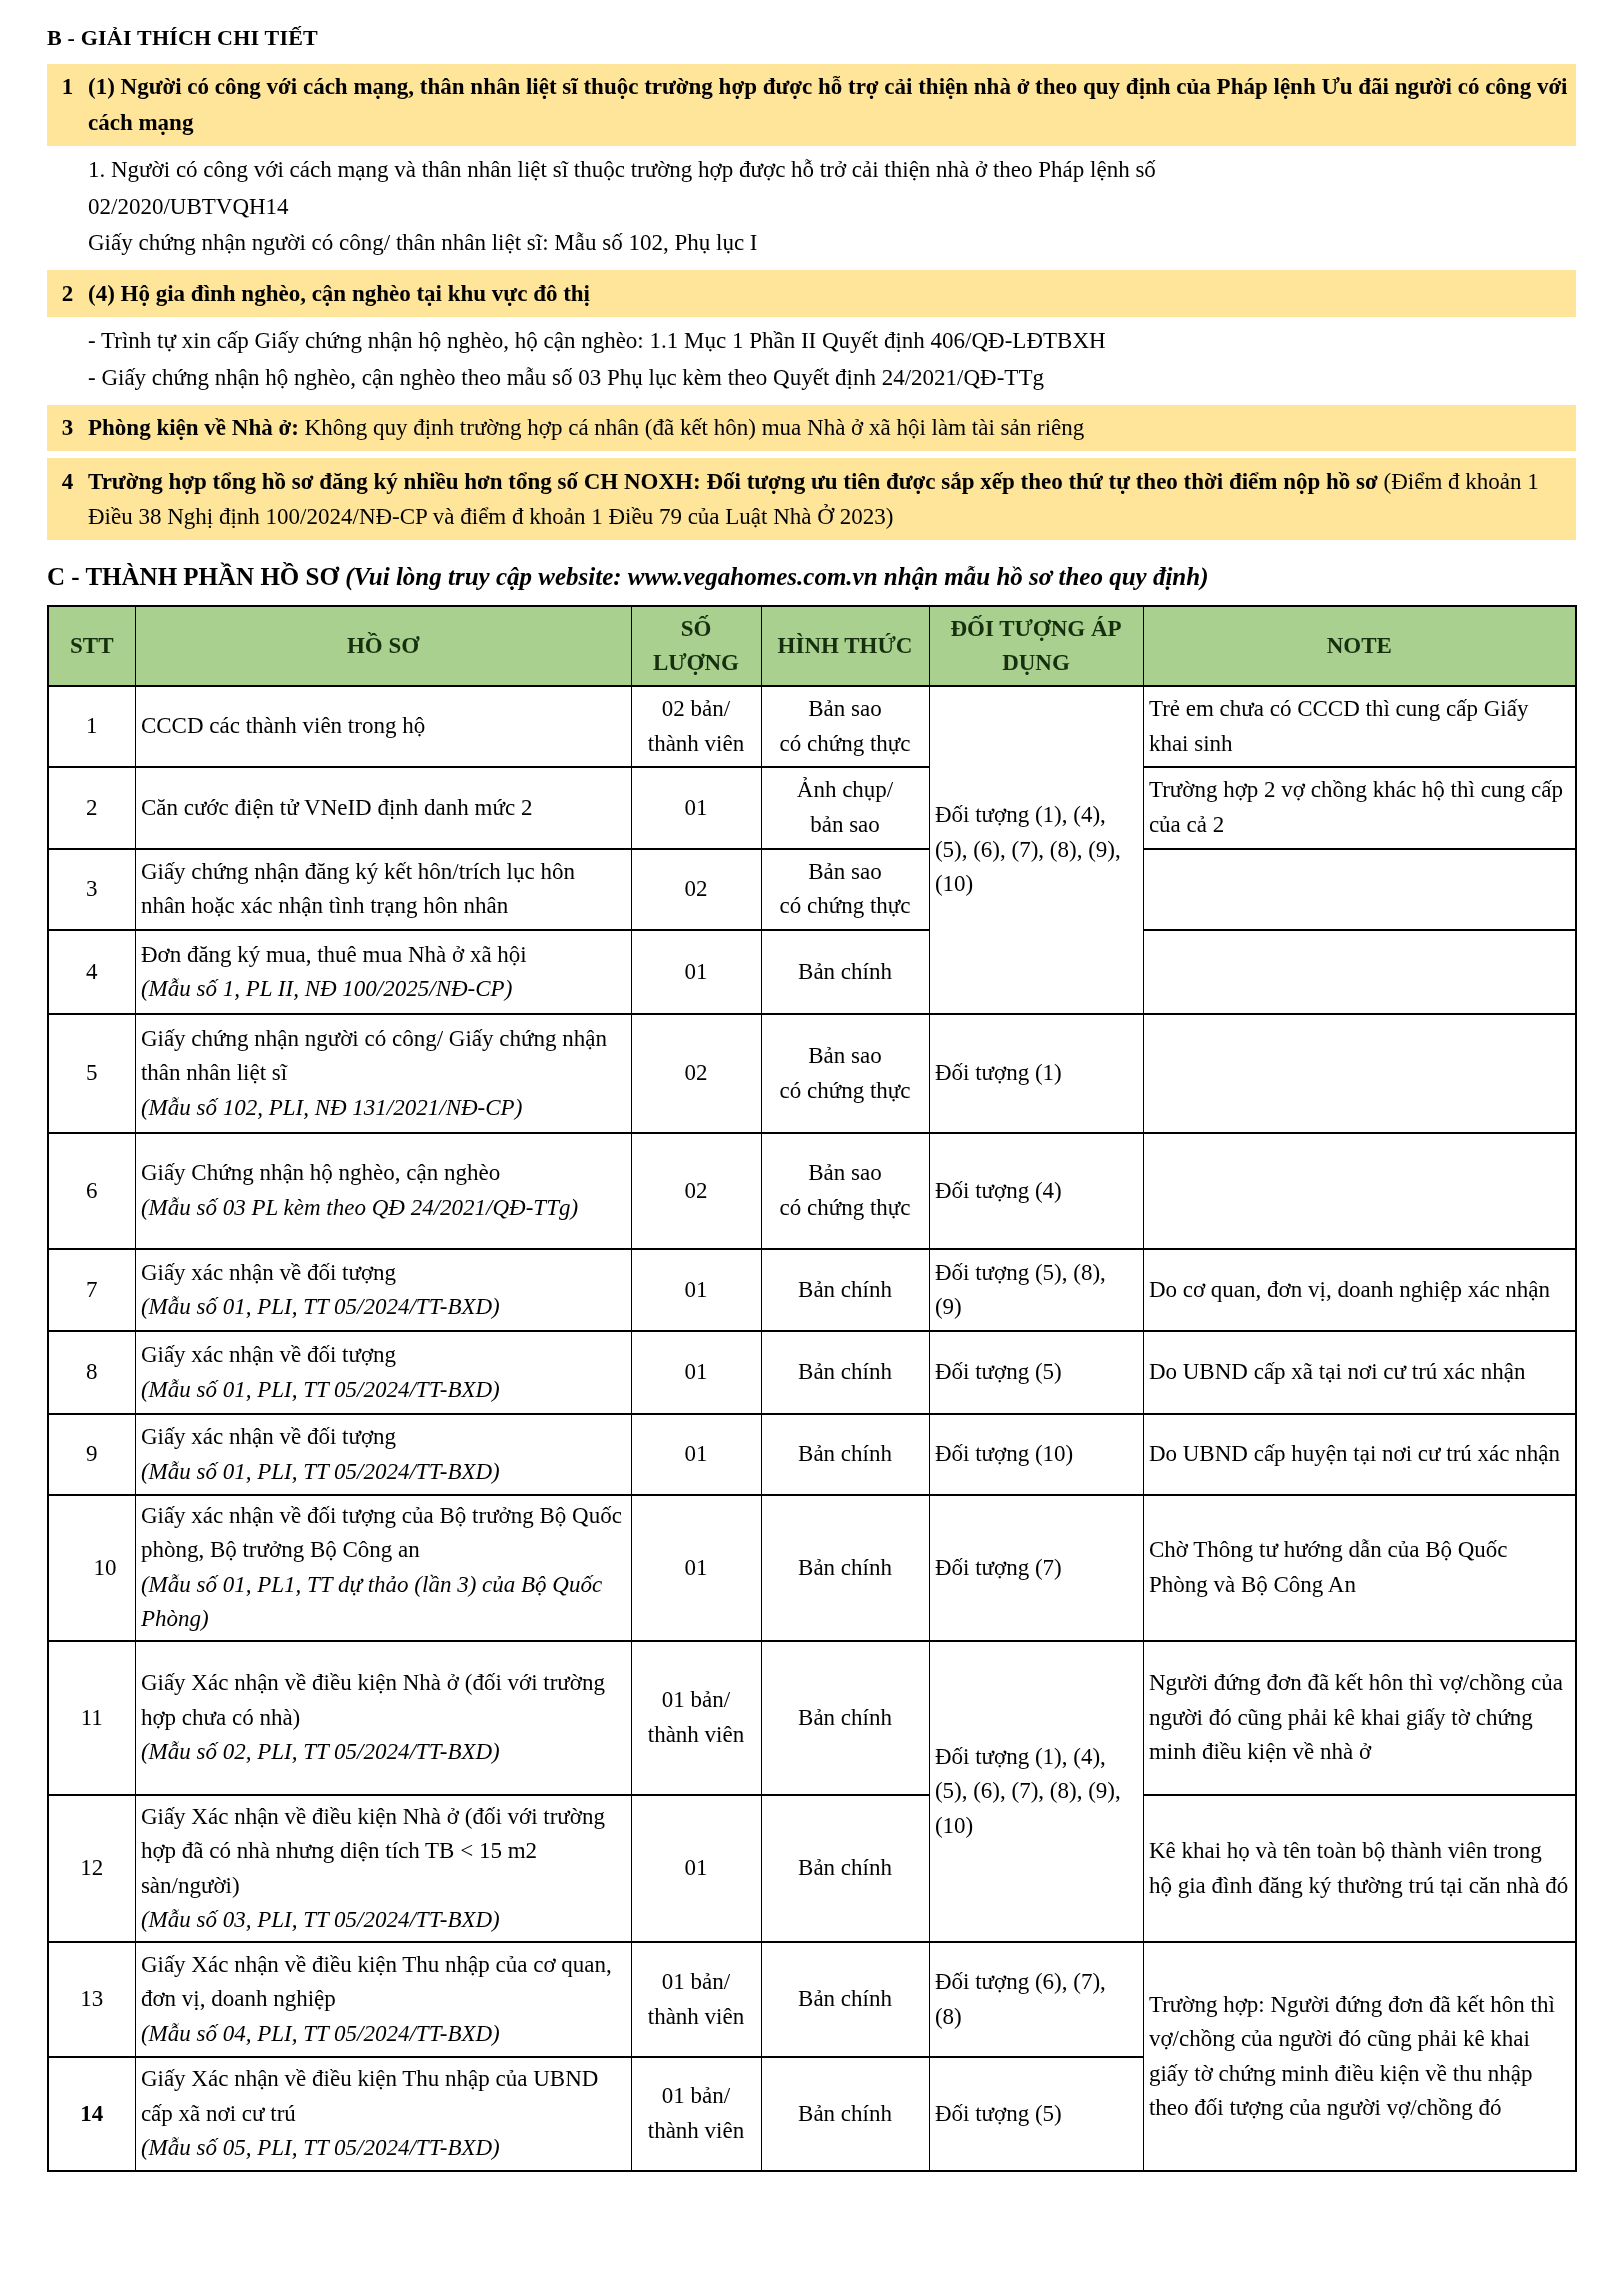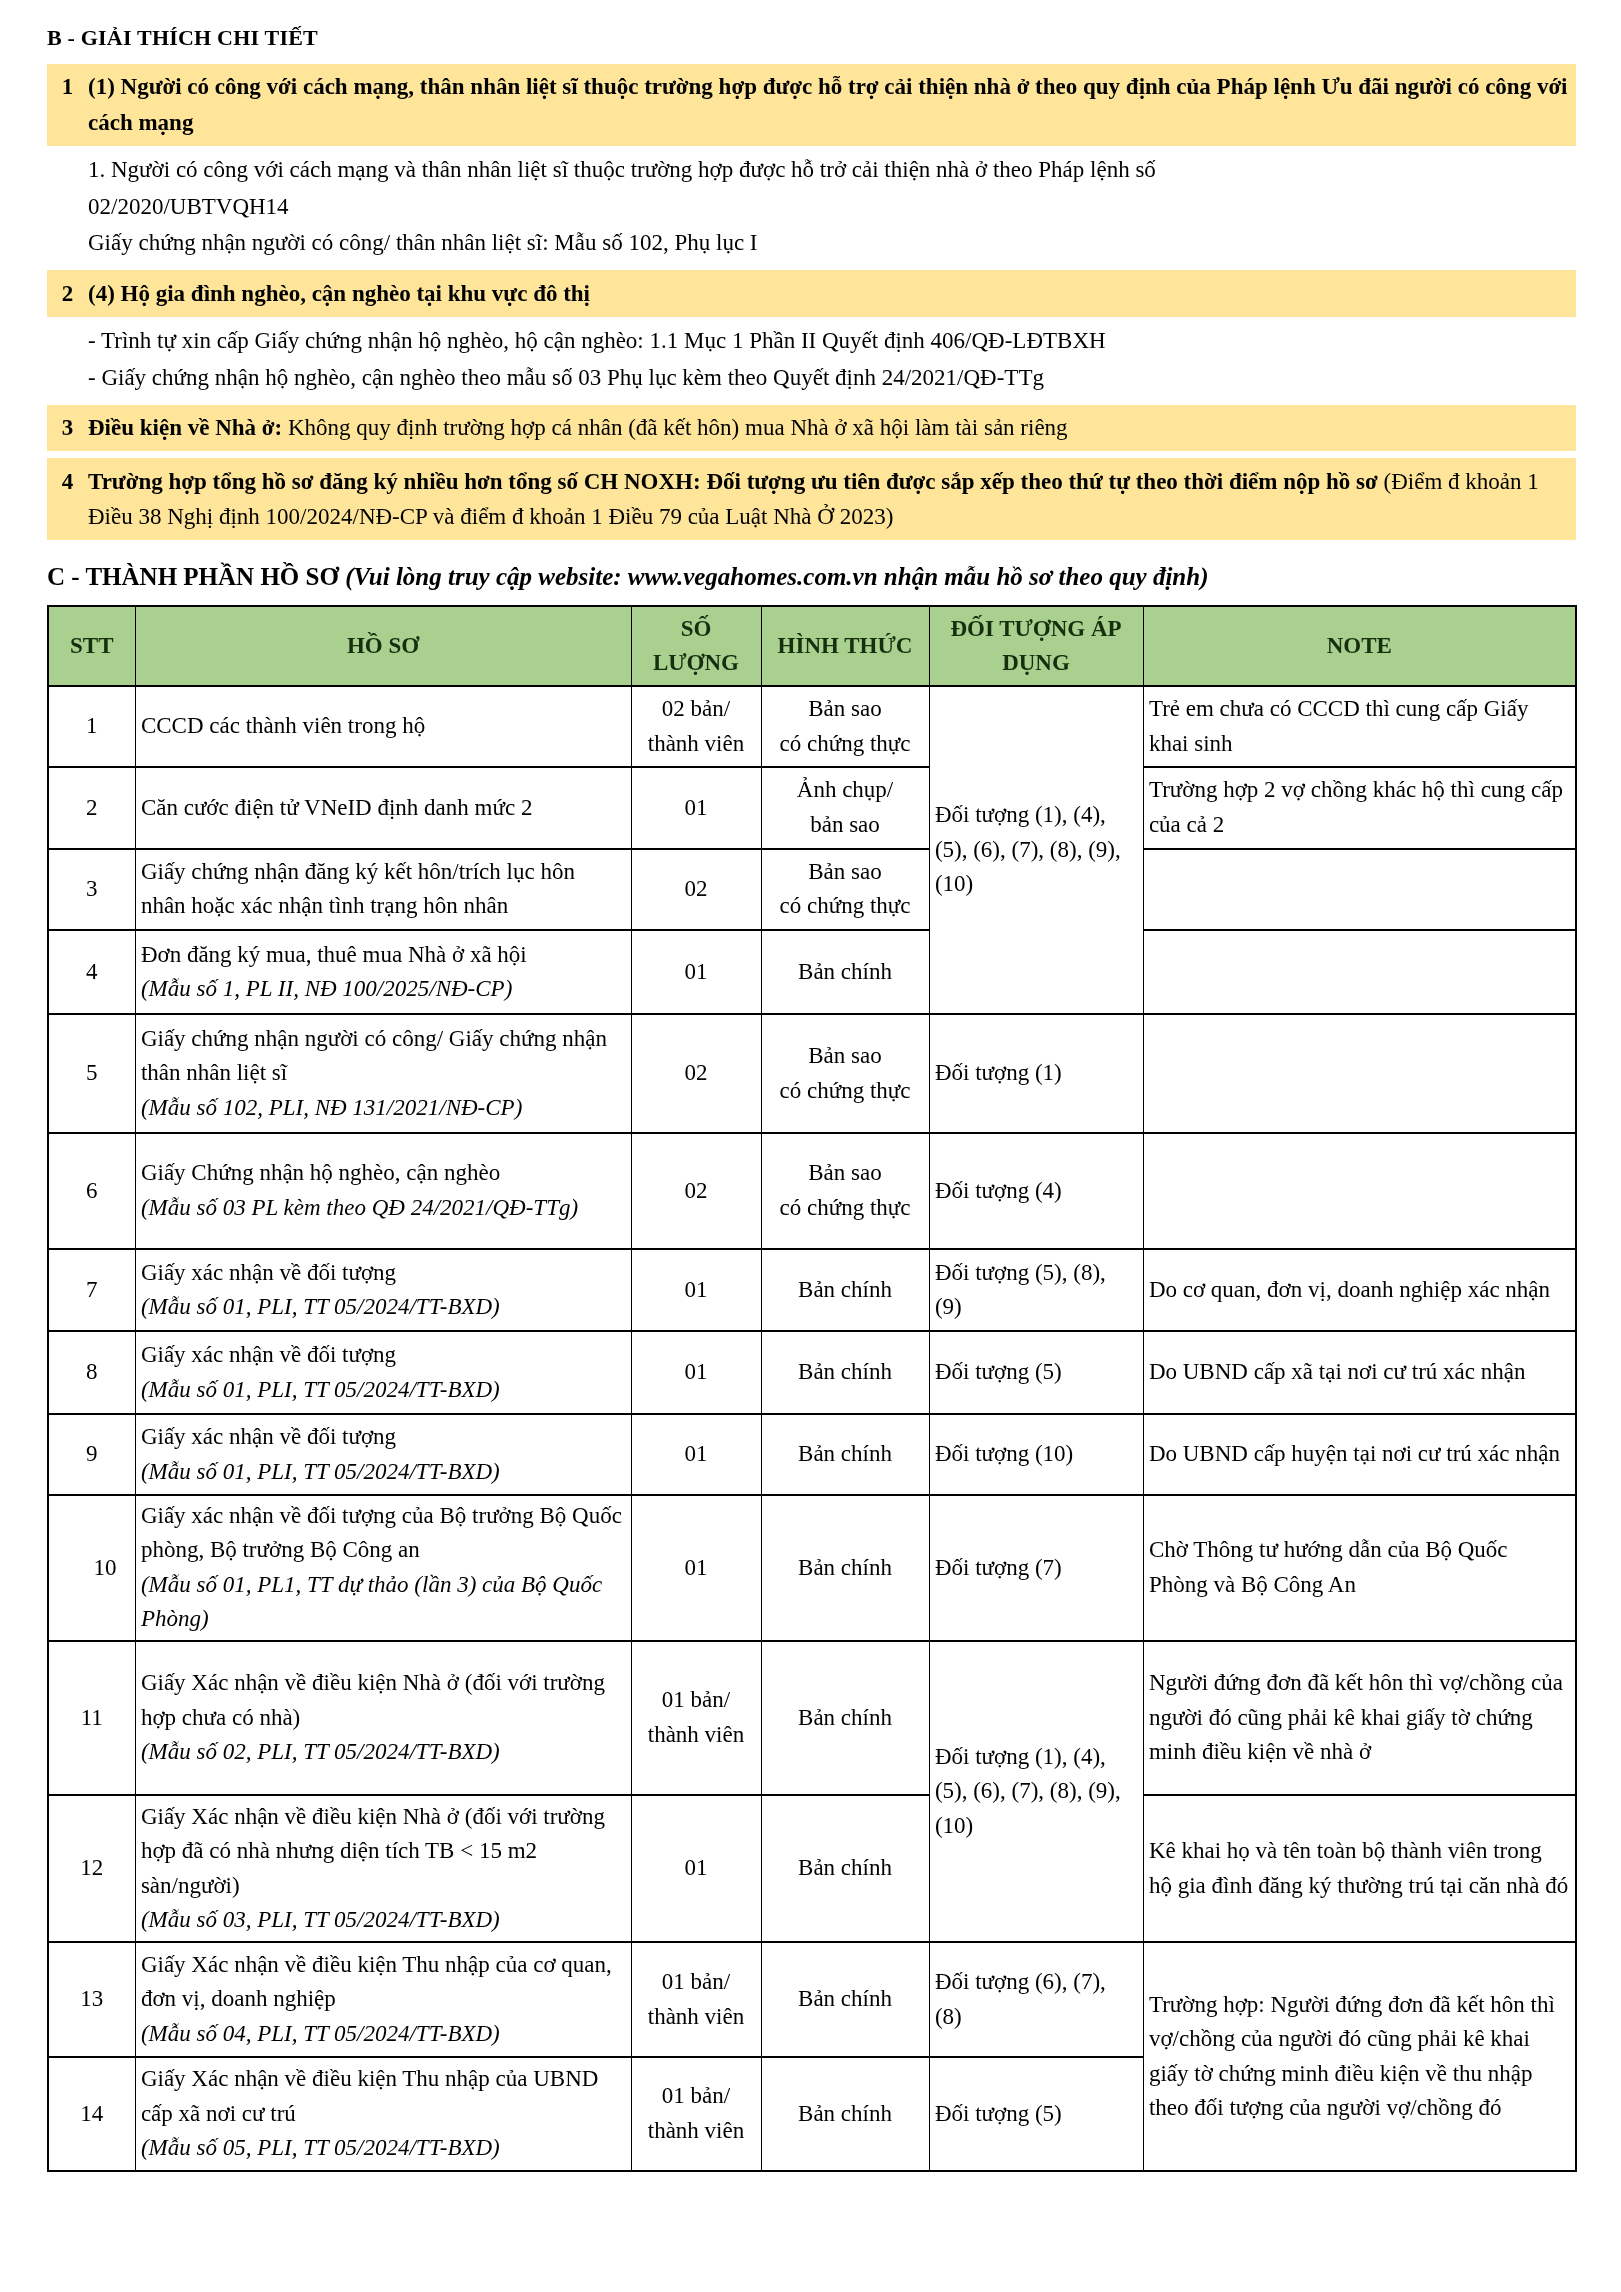--- a/index.html
+++ b/index.html
@@ -57,21 +57,21 @@
       <div class="b-row highlight">
         <div class="b-num">2</div>
         <div class="b-content"><span class="bold">(4) Hộ gia đình nghèo, cận nghèo tại khu vực đô thị</span></div>
       </div>
       <div class="b-plain">
         <div class="b-line">- Trình tự xin cấp Giấy chứng nhận hộ nghèo, hộ cận nghèo: 1.1 Mục 1 Phần II Quyết định 406/QĐ-LĐTBXH</div>
         <div class="b-line">- Giấy chứng nhận hộ nghèo, cận nghèo theo mẫu số 03 Phụ lục kèm theo Quyết định 24/2021/QĐ-TTg</div>
       </div>
       <div class="b-row highlight">
         <div class="b-num">3</div>
-        <div class="b-content"><span class="bold">Điều kiện về Nhà ở: </span><span>Không quy định trường hợp cá nhân (đã kết hôn) mua Nhà ở xã hội làm tài sản riêng</span></div>
+        <div class="b-content"><span class="bold">Phòng kiện về Nhà ở: </span><span>Không quy định trường hợp cá nhân (đã kết hôn) mua Nhà ở xã hội làm tài sản riêng</span></div>
       </div>
       <div class="b-row highlight">
         <div class="b-num">4</div>
         <div class="b-content"><span class="bold">Trường hợp tổng hồ sơ đăng ký nhiều hơn tổng số CH NOXH: Đối tượng ưu tiên được sắp xếp theo thứ tự theo thời điểm nộp hồ sơ </span><span>(Điểm đ khoản 1 Điều 38 Nghị định 100/2024/NĐ-CP và điểm đ khoản 1 Điều 79 của Luật Nhà Ở 2023)</span></div>
       </div>
     </div>
 
   <div class="c-title">
     <span>C - THÀNH PHẦN HỒ SƠ </span><span class="italic">(Vui lòng truy cập website: www.vegahomes.com.vn nhận mẫu hồ sơ theo quy định)</span>
   </div>
@@ -286,21 +286,21 @@
             <div>01 bản/</div>
             <div>thành viên</div>
           </td>
           <td class="c-mid">
             <div>Bản chính</div>
           </td>
           <td class="c-target">Đối tượng (6), (7), (8)</td>
           <td class="c-note" rowspan="2">Trường hợp: Người đứng đơn đã kết hôn thì vợ/chồng của người đó cũng phải kê khai giấy tờ chứng minh điều kiện về thu nhập theo đối tượng của người vợ/chồng đó</td>
         </tr>
         <tr>
-          <td class="c-stt" style="height: 107px;">14</td>
+          <td class="c-stt" style="height: 107px; font-weight: bold;">14</td>
           <td class="c-doc">
             <div>Giấy Xác nhận về điều kiện Thu nhập của UBND cấp xã nơi cư trú</div>
             <div class="italic">(Mẫu số 05, PLI, TT 05/2024/TT-BXD)</div>
           </td>
           <td class="c-mid">
             <div>01 bản/</div>
             <div>thành viên</div>
           </td>
           <td class="c-mid">
             <div>Bản chính</div>

